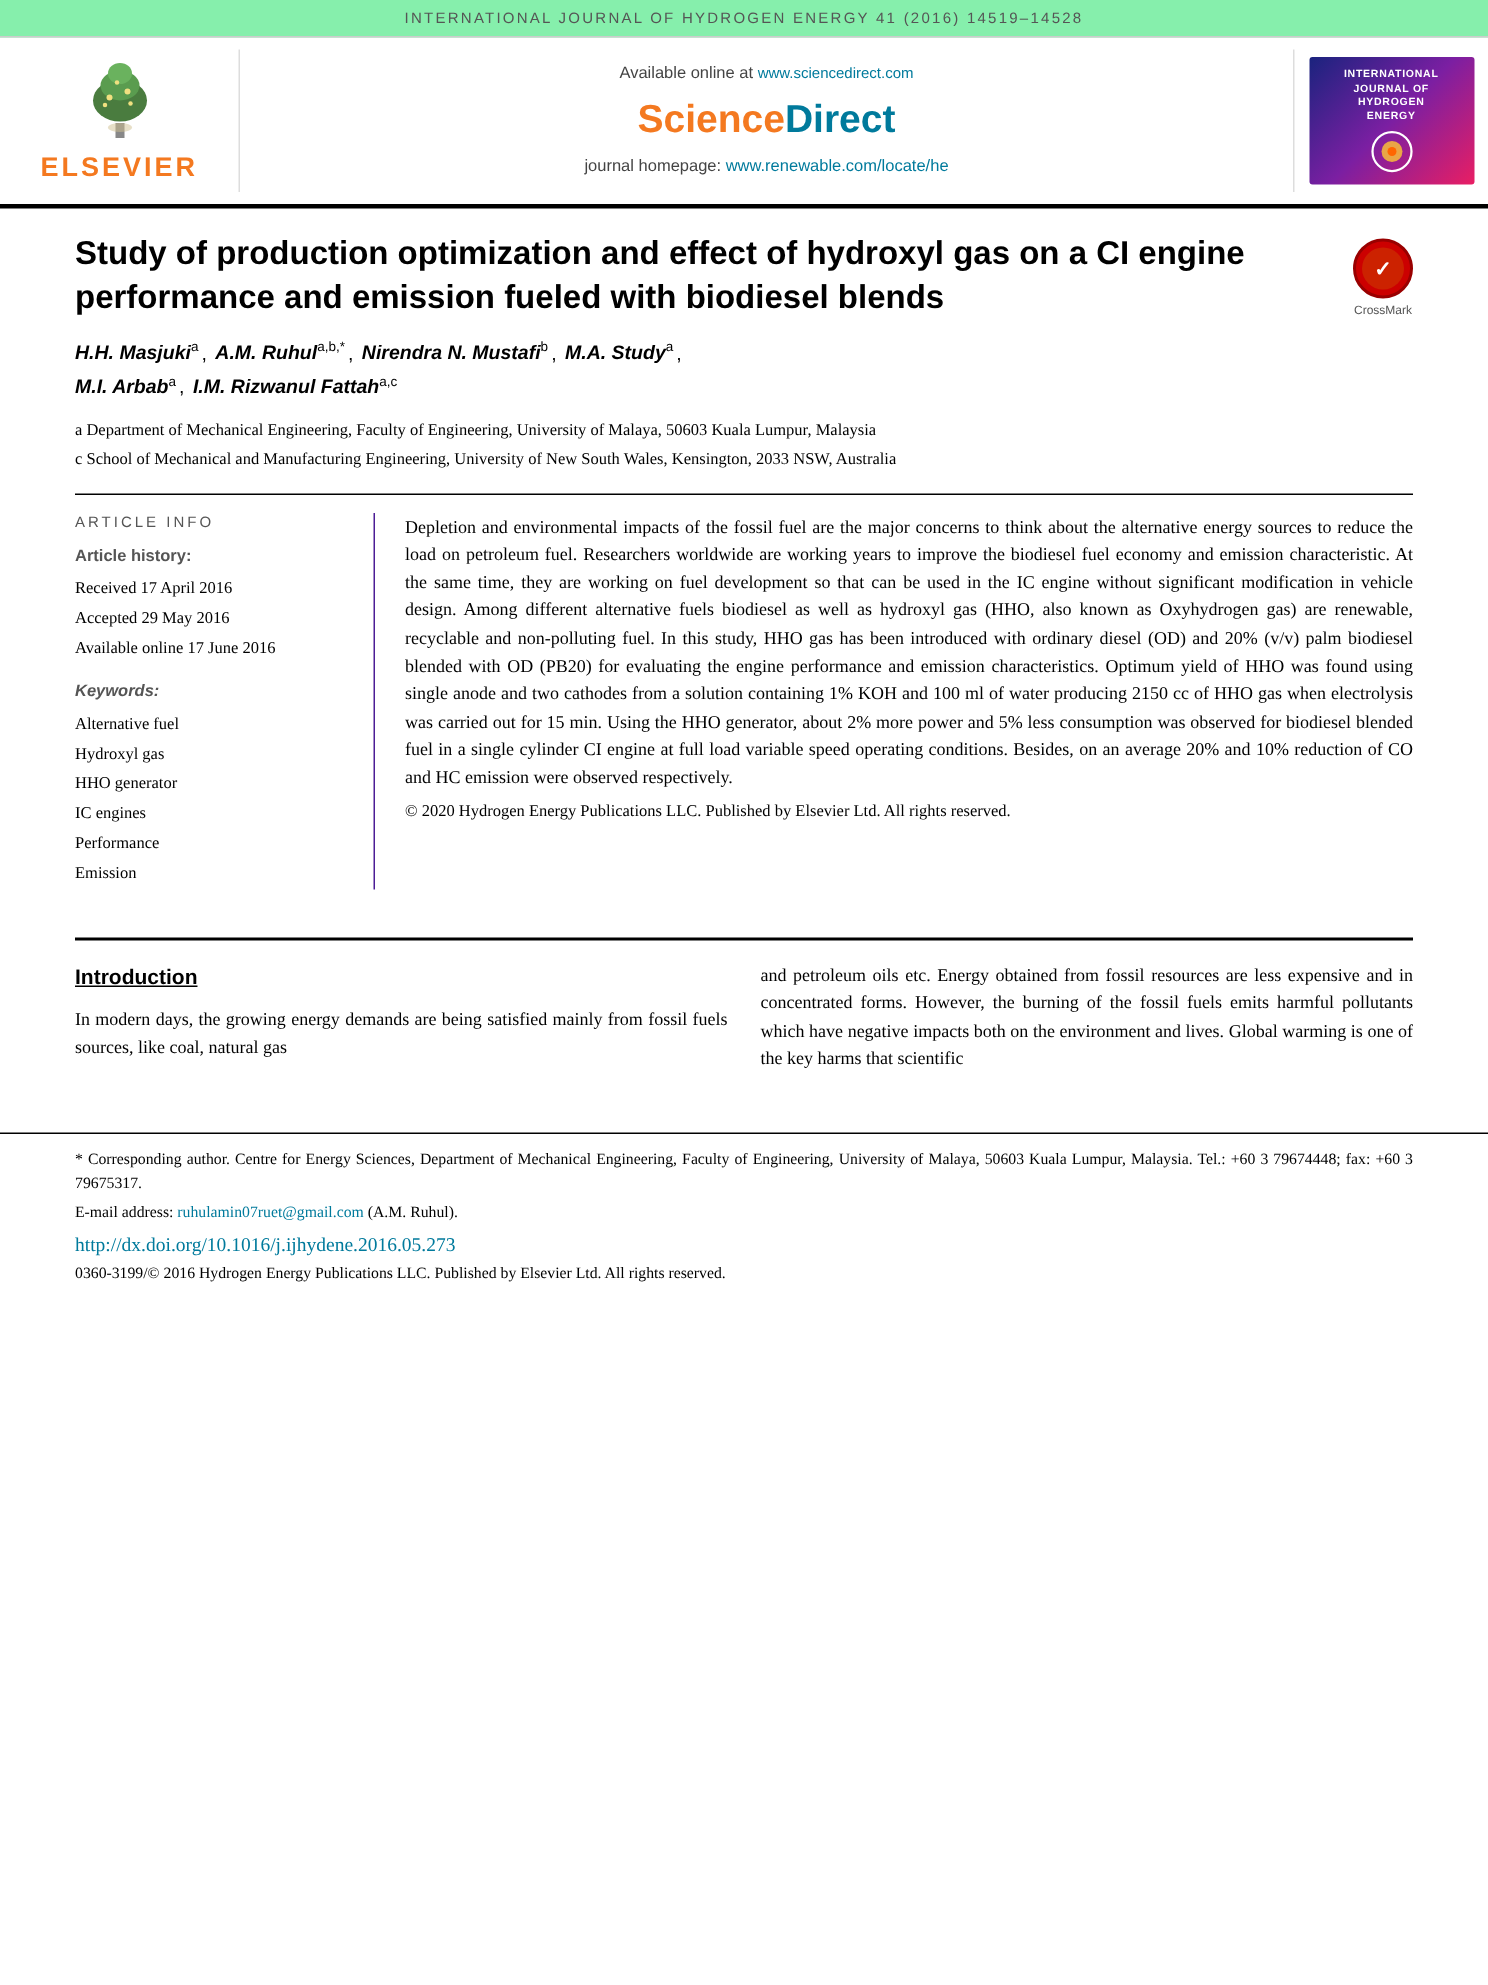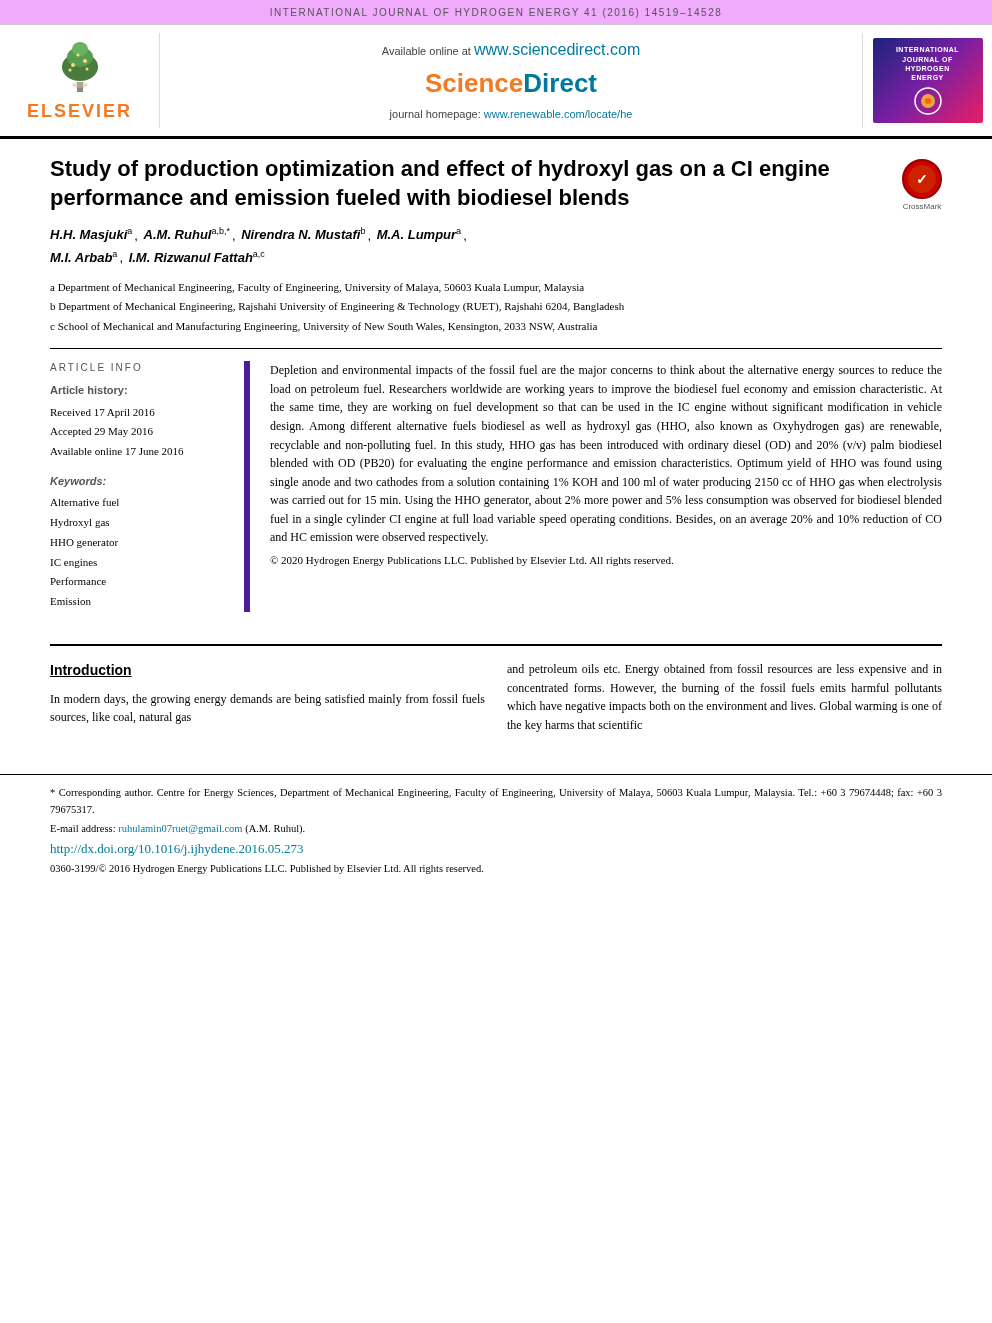--- a/index.html
+++ b/index.html
@@ -8,21 +8,21 @@
       background: #fff;
       width: 992px;
       min-height: 1323px;
       color: #000;
       font-size: 13px;
       line-height: 1.4;
     }
 
     
     .journal-top-bar {
-      background: #f0abfc;
+      background: #86efac;
       text-align: center;
       padding: 6px 0 4px;
       border-bottom: 1px solid #ccc;
       font-size: 10px;
       letter-spacing: 1.5px;
       color: #555;
       font-family: Arial, sans-serif;
       text-transform: uppercase;
     }
 
@@ -68,21 +68,21 @@
       padding: 4px 20px;
     }
     .available-online {
       font-size: 11px;
       color: #444;
       font-family: Arial, sans-serif;
       margin-bottom: 4px;
     }
     .sciencedirect-link {
       color: #007a9c;
-      font-size: 16px;
+      font-size: 10px;
       font-family: Arial, sans-serif;
     }
     .sciencedirect-brand {
       font-size: 26px;
       color: #f47920;
       font-family: Arial, sans-serif;
       font-weight: bold;
       margin-bottom: 6px;
     }
     .sciencedirect-brand span.sd-blue {
@@ -200,21 +200,21 @@
     .two-col {
       display: flex;
       gap: 20px;
       margin-top: 10px;
       border-top: 1px solid #000;
       padding-top: 12px;
     }
     .col-left {
       width: 200px;
       flex-shrink: 0;
-      border-right: 6px solid #4c1d95;
+      border-right: 1px solid #4c1d95;
       padding-right: 24px;
     }
     .col-right {
       flex: 1;
     }
 
     .section-label {
       font-size: 10px;
       letter-spacing: 2px;
       text-transform: uppercase;
@@ -376,28 +376,27 @@
     </div>
     <div style="font-size:8px;text-align:center;font-family:Arial;color:#555;margin-top:2px;">CrossMark</div>
   </div>
 
   <div class="article-title">Study of production optimization and effect of hydroxyl gas on a CI engine performance and emission fueled with biodiesel blends</div>
 
   <div class="authors">
     <span class="author-name">H.H. Masjuki</span><span class="author-sup">a</span><span class="author-sep">,</span>
     <span class="author-name">A.M. Ruhul</span><span class="author-sup">a,b,*</span><span class="author-sep">,</span>
     <span class="author-name">Nirendra N. Mustafi</span><span class="author-sup">b</span><span class="author-sep">,</span>
-    <span class="author-name">M.A. Lumpur</span><span class="author-sup">a</span><span class="author-sep">,</span><br>
+    <span class="author-name">M.A. Study</span><span class="author-sup">a</span><span class="author-sep">,</span><br>
     <span class="author-name">M.I. Arbab</span><span class="author-sup">a</span><span class="author-sep">,</span>
     <span class="author-name">I.M. Rizwanul Fattah</span><span class="author-sup">a,c</span>
   </div>
 
   <div class="affiliations">
     <div class="affil-item">a Department of Mechanical Engineering, Faculty of Engineering, University of Malaya, 50603 Kuala Lumpur, Malaysia</div>
-    <div class="affil-item">b Department of Mechanical Engineering, Rajshahi University of Engineering &amp; Technology (RUET), Rajshahi 6204, Bangladesh</div>
     <div class="affil-item">c School of Mechanical and Manufacturing Engineering, University of New South Wales, Kensington, 2033 NSW, Australia</div>
   </div>
 
   <div class="two-col">
 
     <div class="col-left">
       <div class="section-label">Article Info</div>
 
       <div class="article-history-label">Article history:</div>
       <div class="history-dates">

